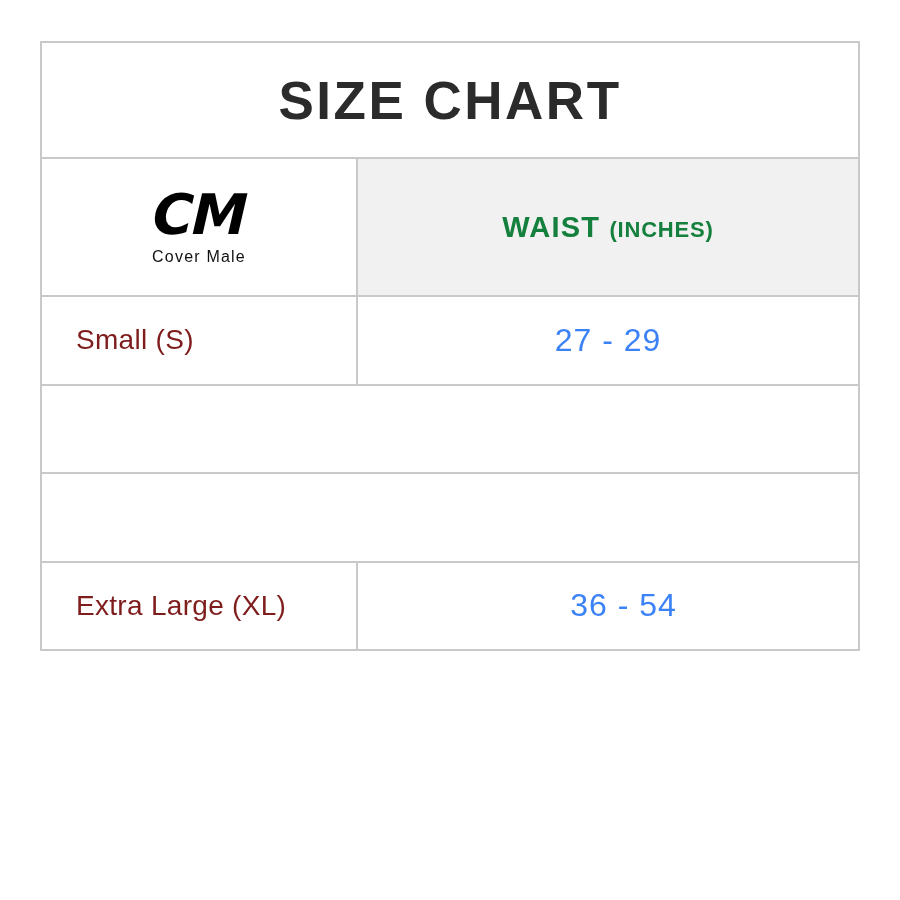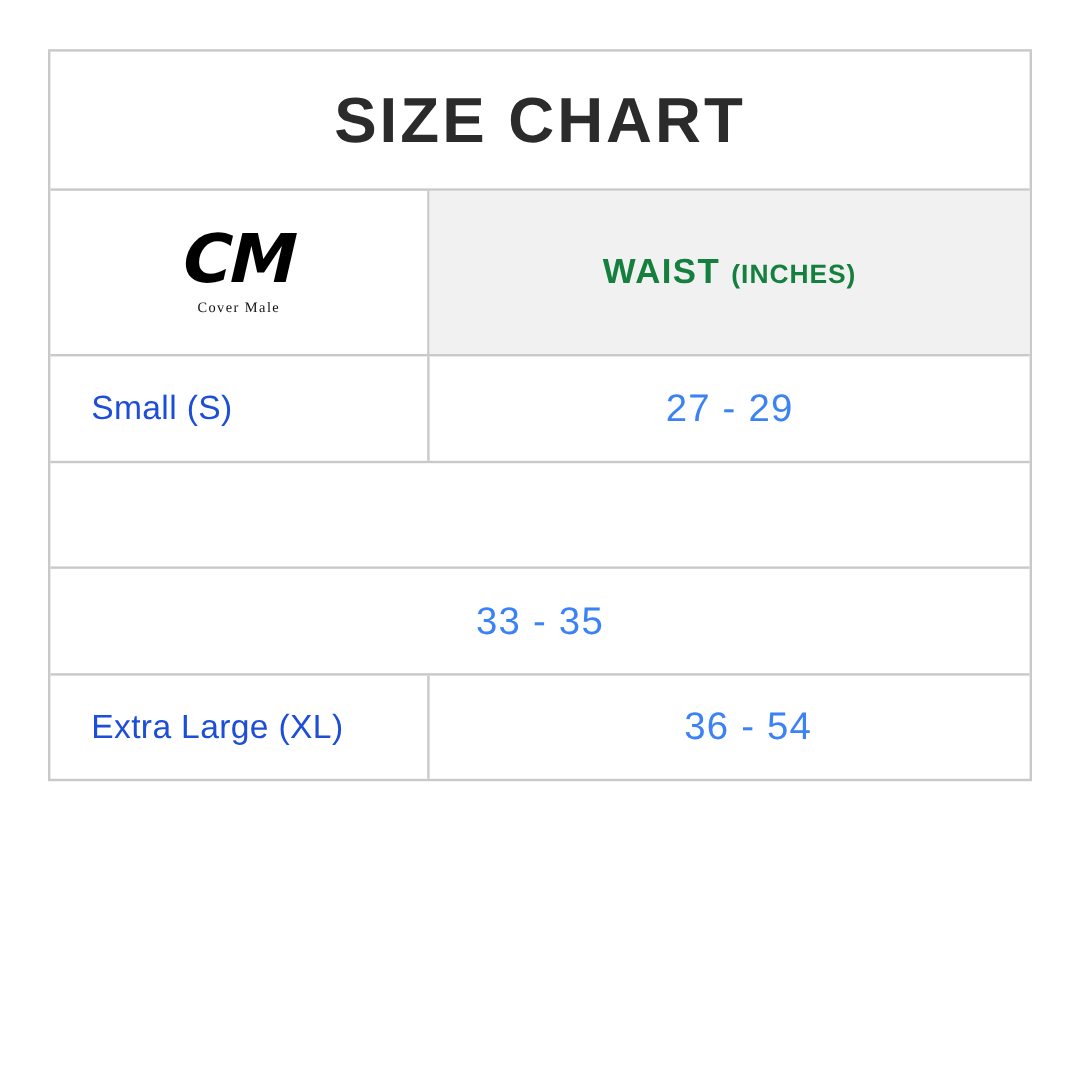--- a/index.html
+++ b/index.html
@@ -87,24 +87,24 @@
     font-weight: 800;
     letter-spacing: -2px;
     line-height: 0.95;
     color: #000000;
     font-family: "DejaVu Sans", sans-serif;
     font-style: italic;
     transform: skewX(-2deg);
   }
   .logo-sub {
     margin-top: 6px;
-    font-size: 12px;
+    font-size: 16px;
     letter-spacing: 1.2px;
     color: #111111;
-    font-family: Liberation Serif, serif;
+    font-family: Liberation Sans, sans-serif;
   }
   .header-label {
     font-size: 29px;
     font-weight: bold;
     letter-spacing: 1.2px;
     color: #15803d;
   }
   .header-label .unit {
     font-size: 22px;
     letter-spacing: 0.8px;
@@ -114,21 +114,21 @@
     display: flex;
     border-bottom: 2px solid #c9c9c9;
     box-sizing: border-box;
   }
   .data-row.last {
     border-bottom: none;
     gap: 31px;
   }
   .size-label {
     font-size: 28px;
-    color: #1d4ed8;
+    color: #7f1d1d;
     letter-spacing: 0.3px;
   }
   .waist-value {
     font-size: 32px;
     color: #3b82f6;
     letter-spacing: 1px;
   }
 </style>
 </head>
 <body>
@@ -161,23 +161,20 @@
       </div>
       <div class="cell-right">
         <span class="waist-value">27 - 29</span>
       </div>
     </div>
 
     <div class="data-row">
     </div>
 
     <div class="data-row">
-      <div class="cell-right">
-        <span class="waist-value">33 - 35</span>
-      </div>
     </div>
 
     <div class="data-row last">
       <div class="cell-left">
         <span class="size-label">Extra Large (XL)</span>
       </div>
       <div class="cell-right">
         <span class="waist-value">36 - 54</span>
       </div>
     </div>

